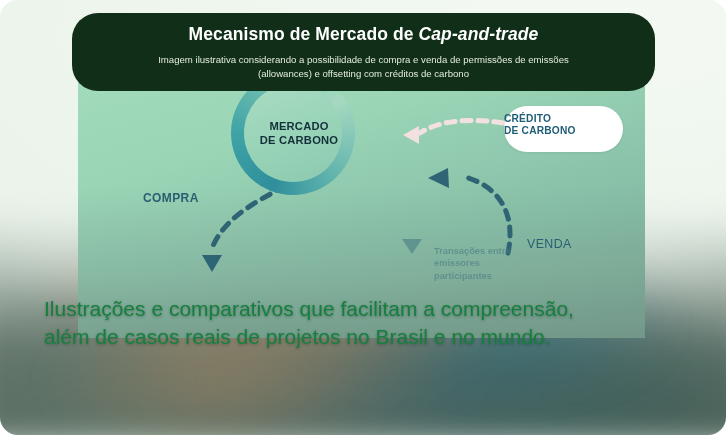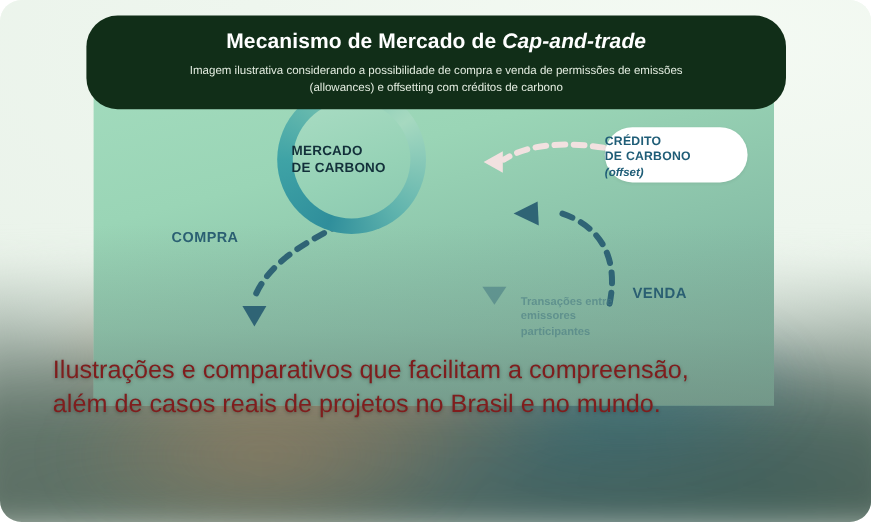--- a/index.html
+++ b/index.html
@@ -105,20 +105,21 @@
   }
   .ring-inner {
     position:absolute;
     left:13px; top:13px; right:13px; bottom:13px;
     border-radius:50%;
     background:linear-gradient(160deg,#a9dcc3 0%,#96d2b6 60%,#8cc9b0 100%);
   }
   .ring-label {
     position:absolute;
     left:12px; right:0; top:49px;
+    text-align:center;
     color:#13303a;
     font-size:11.2px;
     font-weight:bold;
     line-height:1.22;
     letter-spacing:.2px;
   }
 
   
   .lbl {
     position:absolute;
@@ -129,21 +130,21 @@
   }
   .lbl-auction { left:212px; top:114px; width:86px; }
   .lbl-auction em { font-style:italic; }
 
   .lbl-compra {
     position:absolute; left:143px; top:191px;
     color:#2a5f72; font-weight:bold; font-size:12px; letter-spacing:.4px;
   }
   .lbl-venda {
     position:absolute; left:527px; top:237px;
-    color:#2a5f72; font-weight:bold; font-size:12.4px; letter-spacing:.4px;
+    color:#2a5f72; font-weight:normal; font-size:12.4px; letter-spacing:.4px;
   }
   .lbl-trans {
     position:absolute; left:419px; top:245px; width:92px;
     color:#4b7e84; font-weight:bold; font-size:9.3px; line-height:1.34;
     opacity:.62;
     margin-left:15px;
   }
 
   
   .badge {
@@ -163,21 +164,21 @@
     color:#1f5d77; font-size:9.6px; font-style:italic; font-weight:bold; margin-top:1px;
   }
 
   svg.arrows { position:absolute; left:0; top:0; width:726px; height:435px; overflow:visible; }
 
   
   .caption {
     position:absolute;
     left:44px; top:295px;
     width:560px;
-    color:#7f1d1d;
+    color:#15803d;
     font-size:21px;
     line-height:1.31;
     font-weight:400;
     text-shadow:0 1px 3px rgba(20,35,28,.38);
     z-index:9;
   }
 </style>
 </head>
 <body>
 
@@ -218,21 +219,20 @@
     </div>
 
 
     <div class="lbl-compra">COMPRA</div>
     <div class="lbl-venda">VENDA</div>
     <div class="lbl-trans">Transações entre emissores participantes</div>
 
     <div class="badge">
       <div class="b1">CRÉDITO</div>
       <div class="b1">DE CARBONO</div>
-      <div class="b2">(offset)</div>
     </div>
   </div>
 
   <div class="header">
     <h1><span>Mecanismo de Mercado de </span><em>Cap-and-trade</em></h1>
     <p>Imagem ilustrativa considerando a possibilidade de compra e venda de permissões de emissões (allowances) e offsetting com créditos de carbono</p>
   </div>
 
   <div class="caption">Ilustrações e comparativos que facilitam a compreensão, além de casos reais de projetos no Brasil e no mundo.</div>
 

